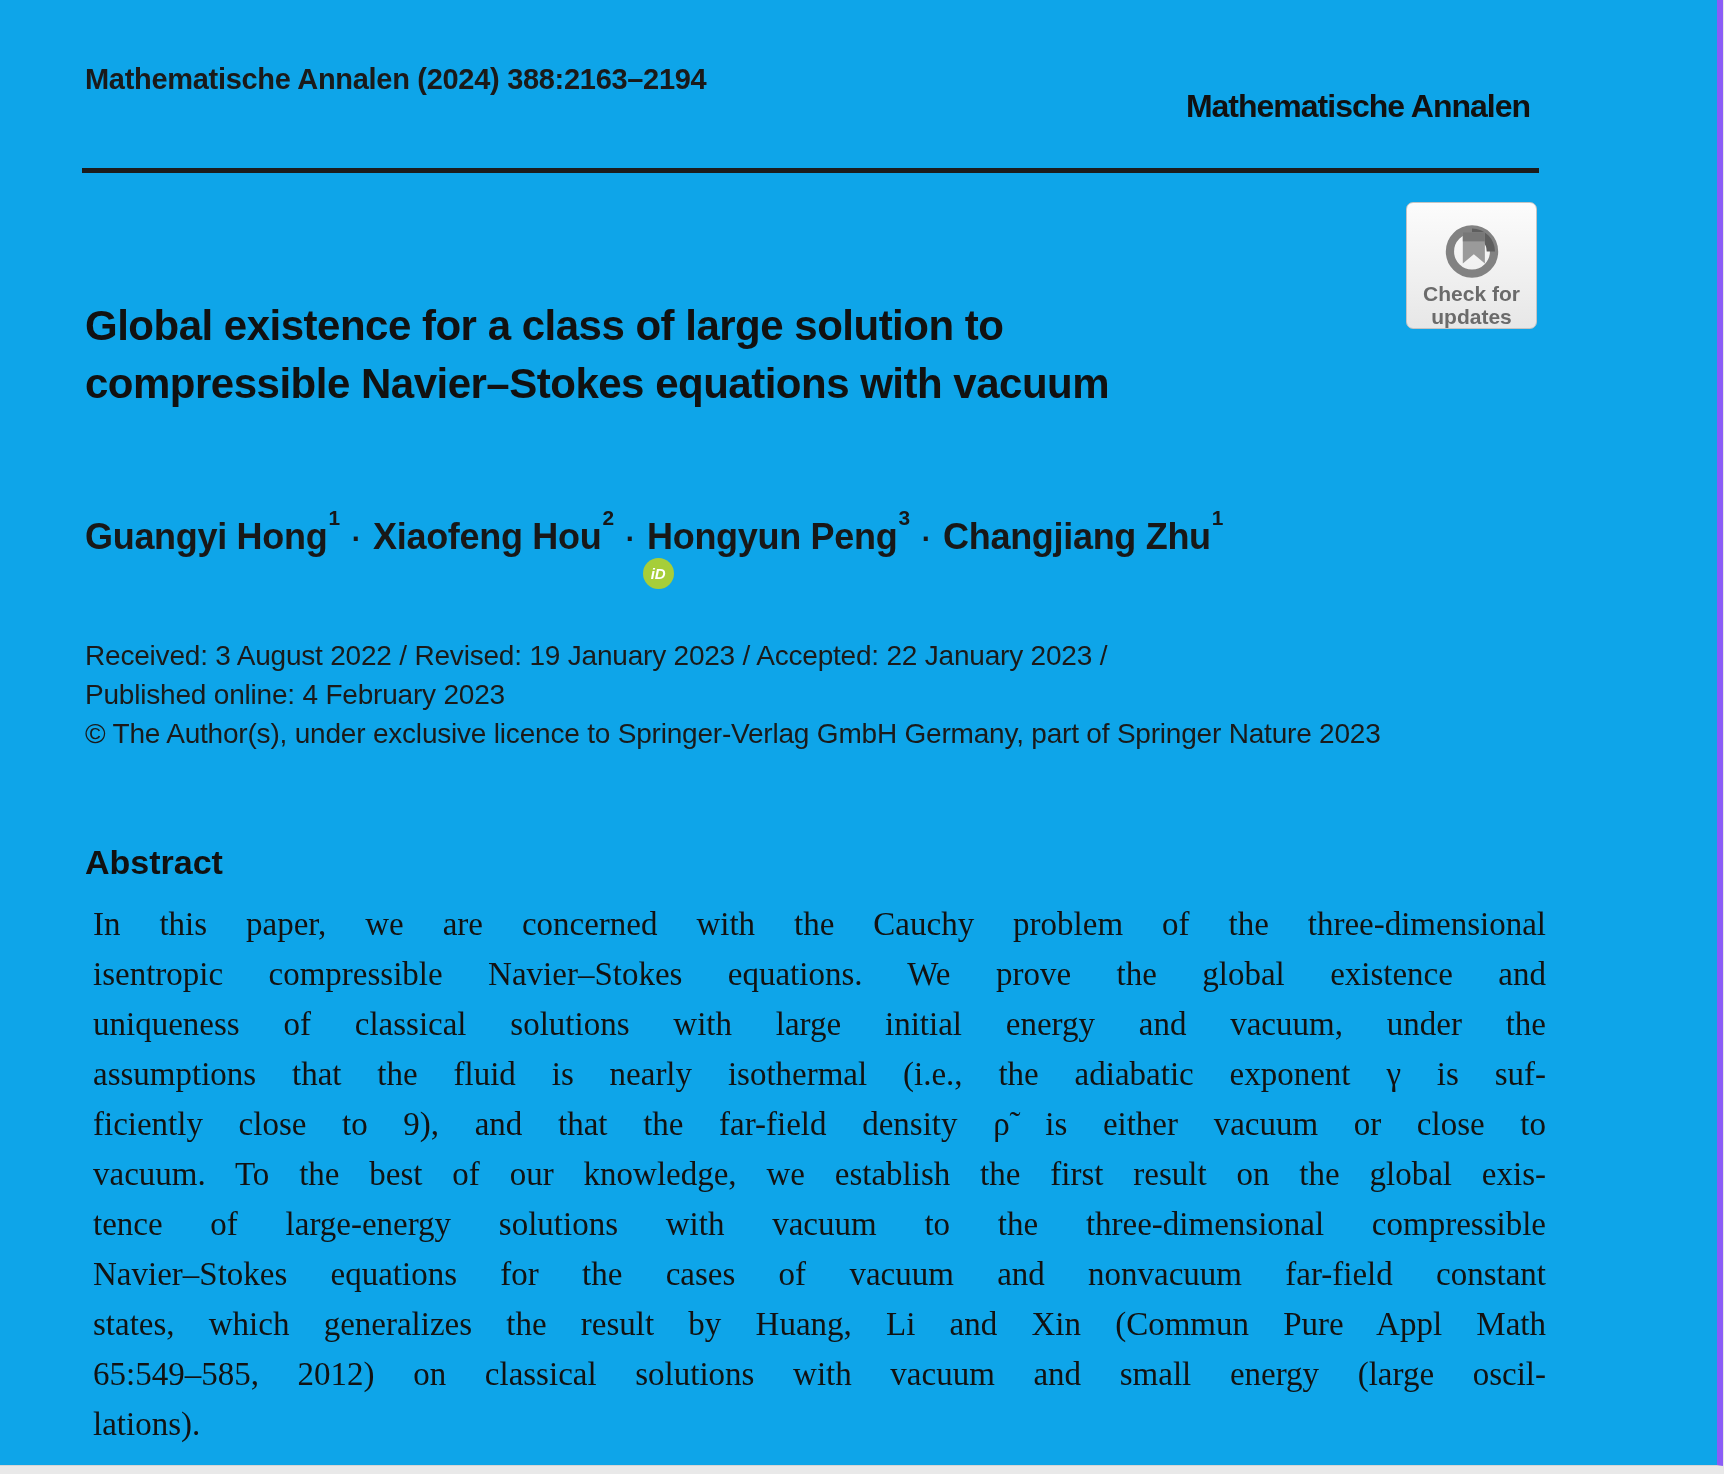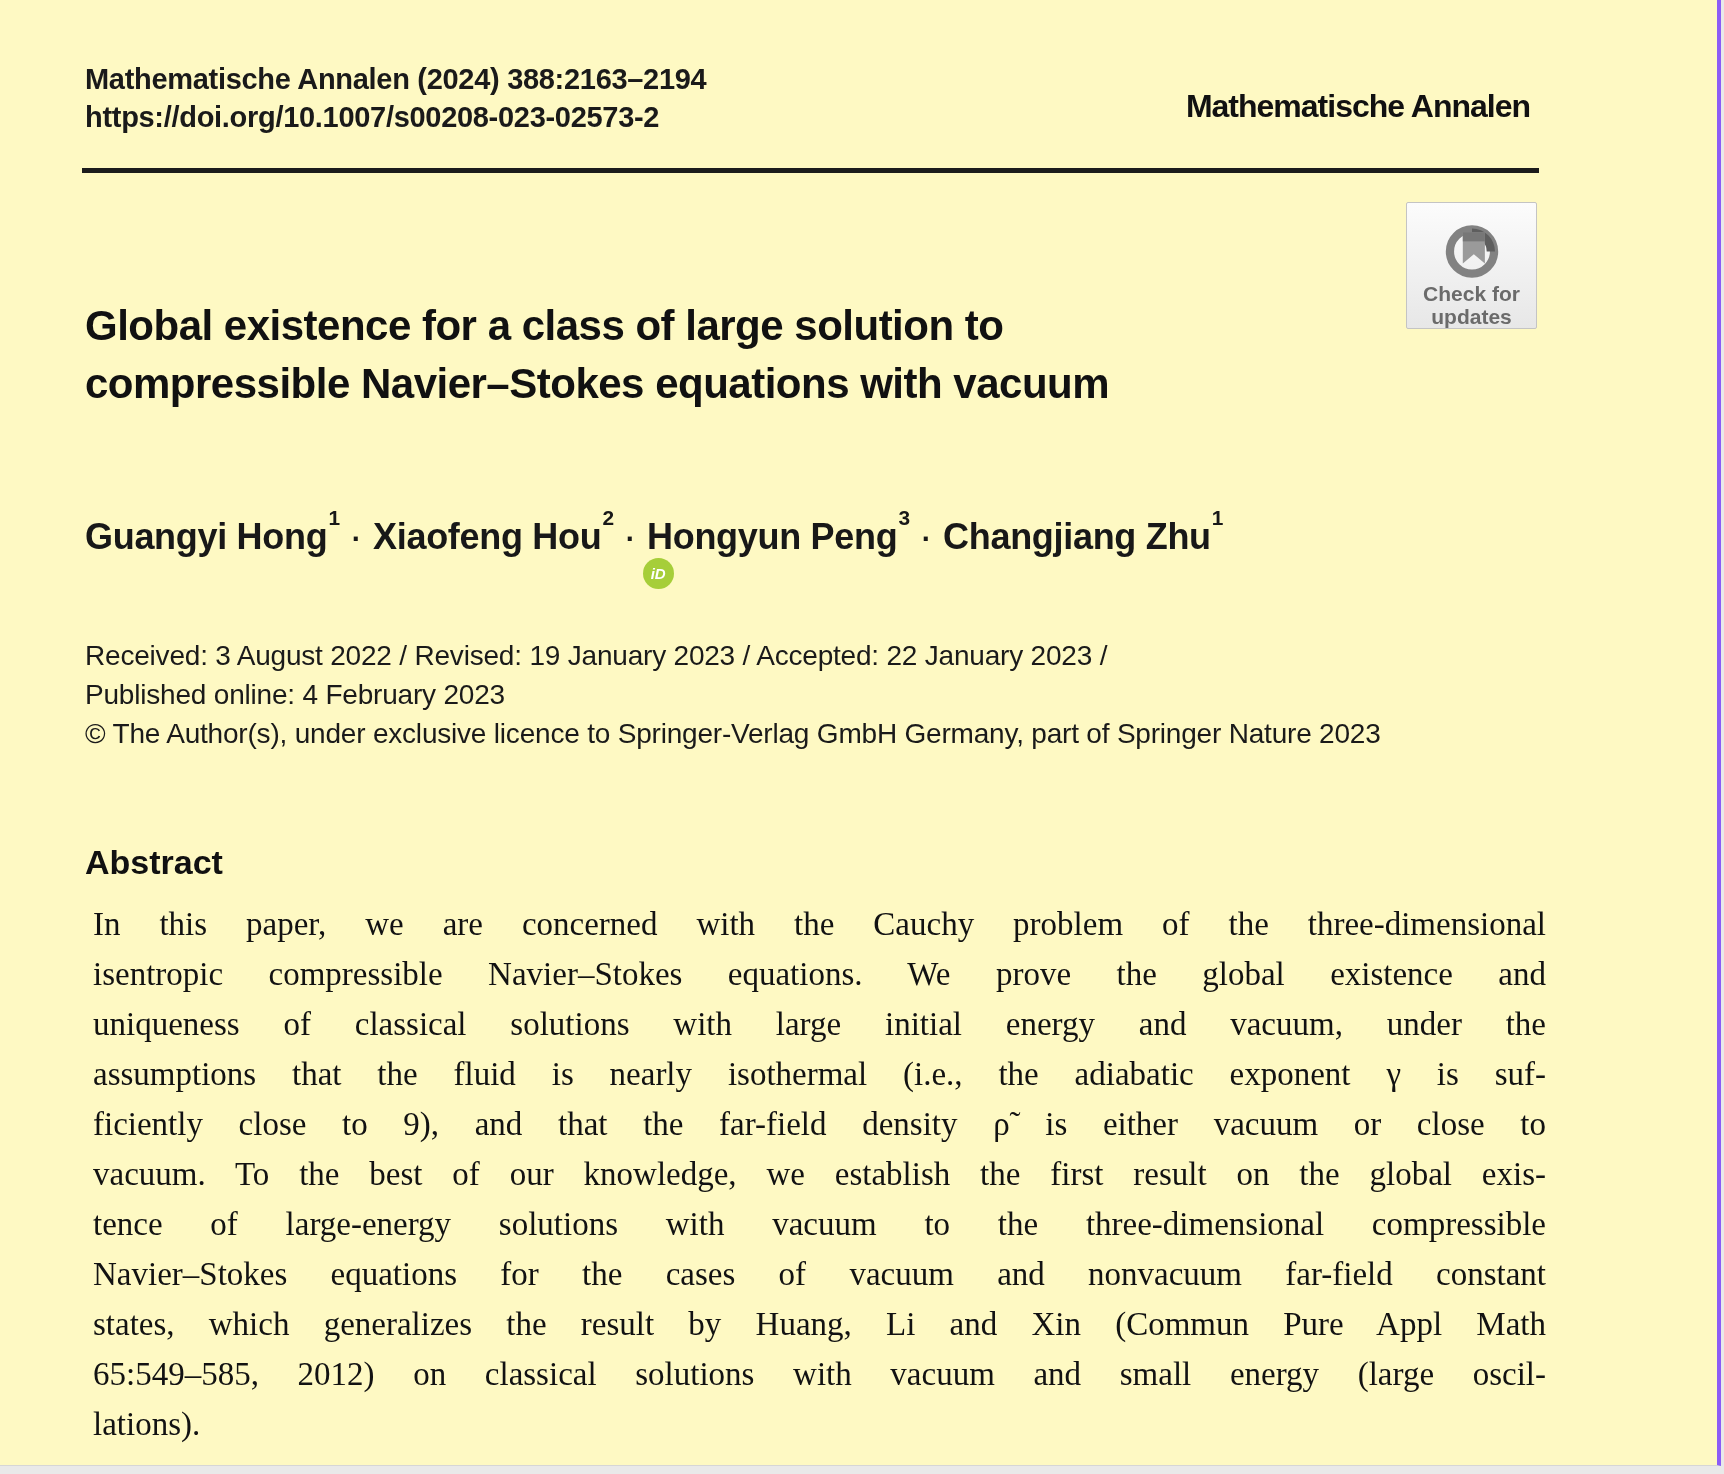--- a/index.html
+++ b/index.html
@@ -6,22 +6,22 @@
   body{
     width:1724px;height:1474px;
     background:#e9e9e9;
     font-family:"Liberation Sans",sans-serif;
     position:relative;
     overflow:hidden;
   }
   .page{
     position:absolute;left:0;top:0;
     width:1717px;height:1465px;
-    background:#fef9c3;
-    border-right:4px solid #8b5cf6;
+    background:#0ea5e9;
+    border-right:6px solid #8b5cf6;
     border-bottom:1px solid #d6d6d6;
   }
   
   .ref-block{
     position:absolute;left:85px;top:60px;
     font-size:29px;line-height:38px;font-weight:600;
     color:#1a1a1a;letter-spacing:-0.3px;
   }
   .doi{color:#1a1a1a;text-decoration:none;display:block;}
   .journal-name{
@@ -31,21 +31,21 @@
   }
   .rule{
     position:absolute;left:82px;top:168px;
     width:1457px;height:5px;background:#1c1c1c;
   }
   
   .badge{
     position:absolute;left:1406px;top:202px;
     width:131px;height:127px;box-sizing:border-box;
     background:linear-gradient(#fcfcfc,#e7e7e7);
-    border:1px solid #c4c4c4;border-radius:2px;
+    border:1px solid #c4c4c4;border-radius:7px;
     display:flex;flex-direction:column;align-items:center;
     justify-content:flex-start;padding-top:20px;
     cursor:pointer;
   }
   .badge svg{display:block;}
   .badge-text{
     margin-top:2px;text-align:center;
     font-size:21px;line-height:23px;color:#6b6b6b;font-weight:600;
   }
   
@@ -89,21 +89,20 @@
   }
   .abs-line.last{text-align-last:left;}
 </style>
 </head>
 <body>
 
 <div class="page">
 
   <div class="ref-block">
     <div>Mathematische Annalen (2024) 388:2163–2194</div>
-    <a class="doi" href="#">https://doi.org/10.1007/s00208-023-02573-2</a>
   </div>
 
   <div class="journal-name">Mathematische Annalen</div>
 
   <div class="rule"></div>
 
   <div class="badge">
     <svg width="64" height="62" viewBox="0 0 64 62">
       <circle cx="32" cy="31" r="24" fill="none" stroke="#828282" stroke-width="9"></circle>
       <path d="M57 31 A25 25 0 0 0 32 6 L32 15 A16 16 0 0 1 48 31 Z" fill="#5e5e5e"></path>

